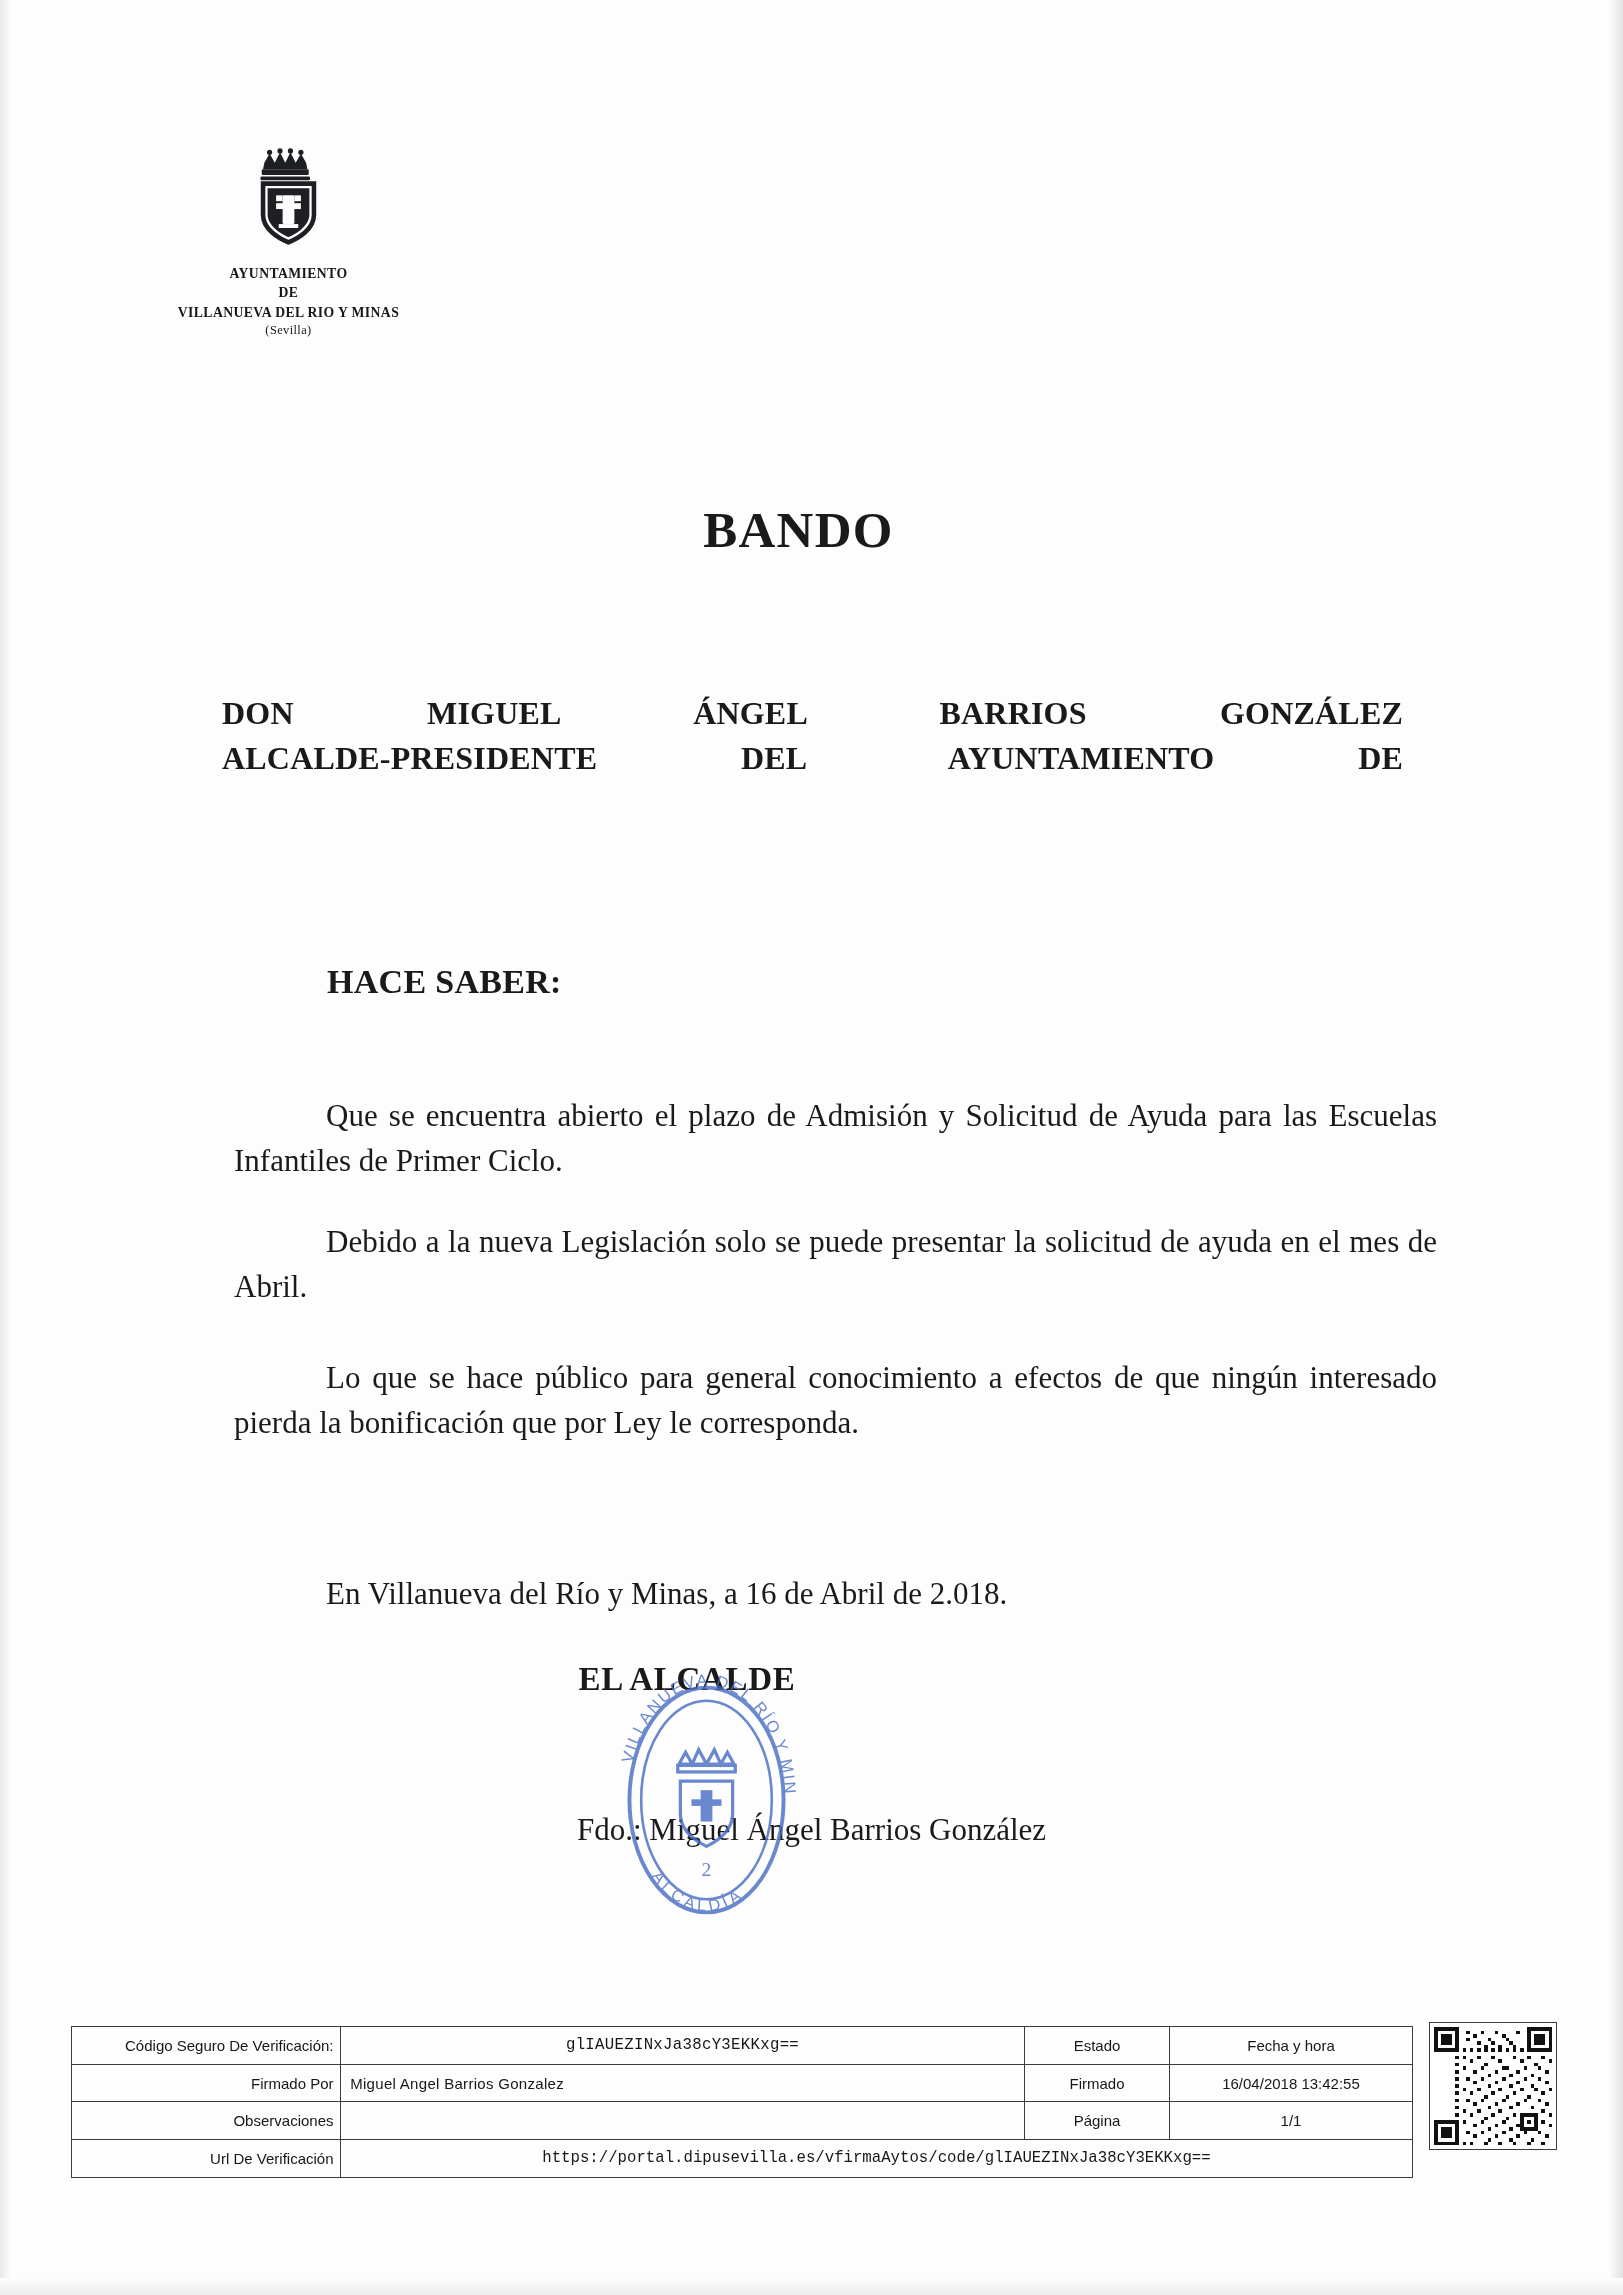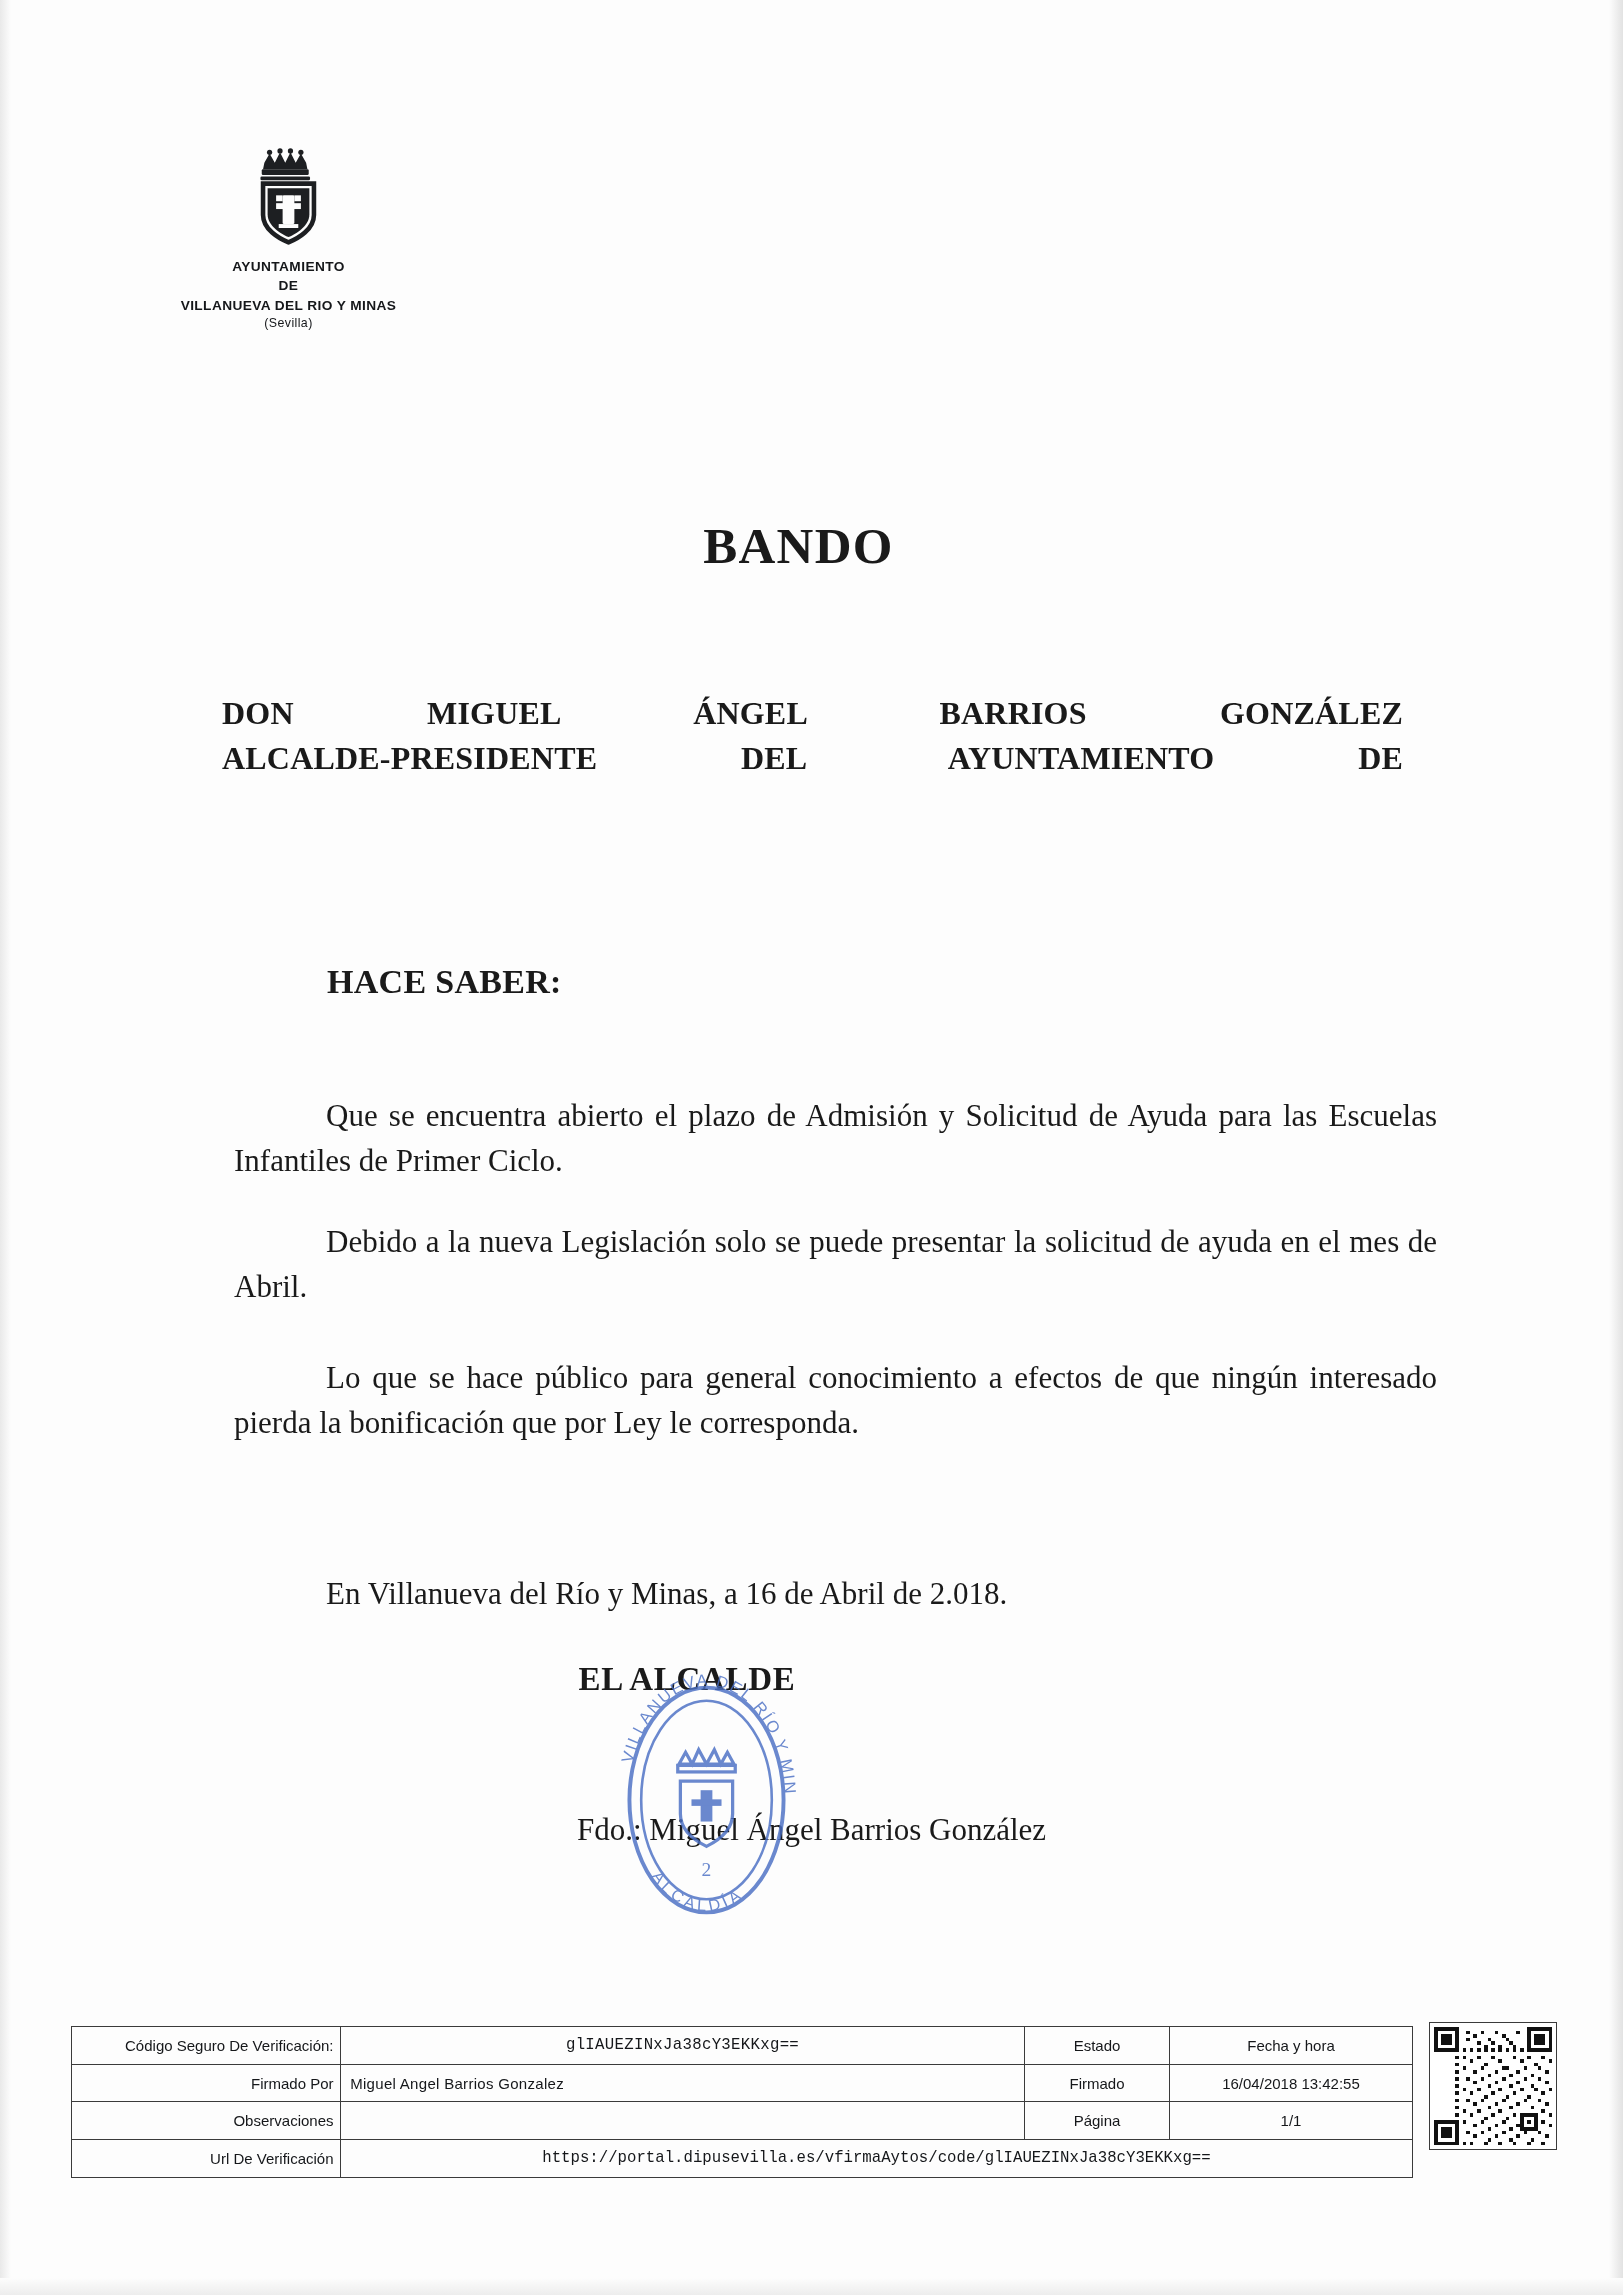--- a/index.html
+++ b/index.html
@@ -46,38 +46,38 @@
     width: 275px;
     text-align: center;
   }
   .crest {
     width: 77px;
     height: 98px;
     margin: 0 auto;
     position: relative;
   }
   .letterhead-lines {
-    margin-top: 12px;
-    font-family: Liberation Sans, sans-serif;
+    margin-top: 19px;
+    font-family: Liberation Serif, serif;
     font-size: 13.7px;
     letter-spacing: 0.4px;
     line-height: 1.42;
     color: #15171a;
     font-weight: 700;
   }
   .letterhead-lines .small {
     font-weight: 400;
     font-size: 12.4px;
   }
 
   
   .doc-title {
     position: absolute;
     left: 0;
-    top: 517px;
+    top: 501px;
     width: 1597px;
     text-align: center;
     font-size: 51px;
     font-weight: 700;
     letter-spacing: 1.3px;
     font-family: "Liberation Serif", serif;
   }
 
   .addressee {
     position: absolute;

